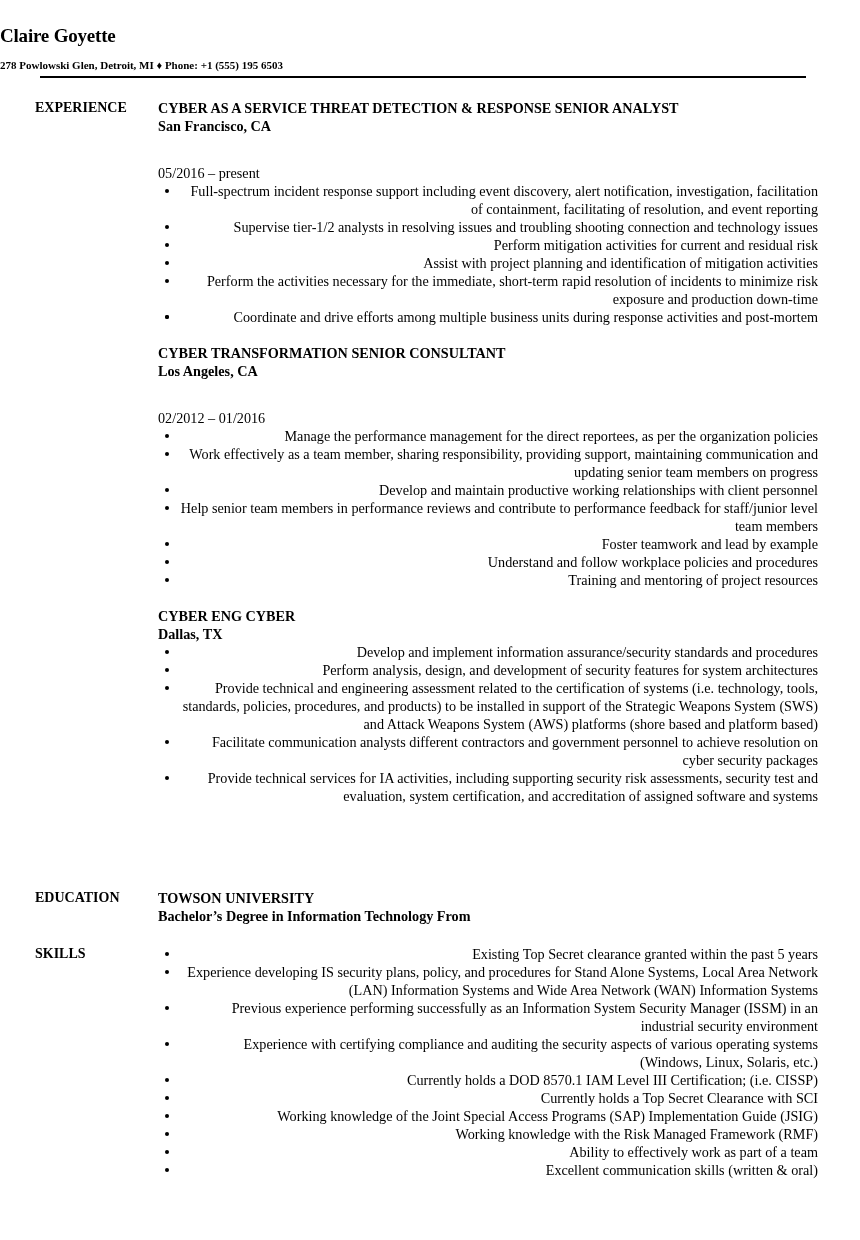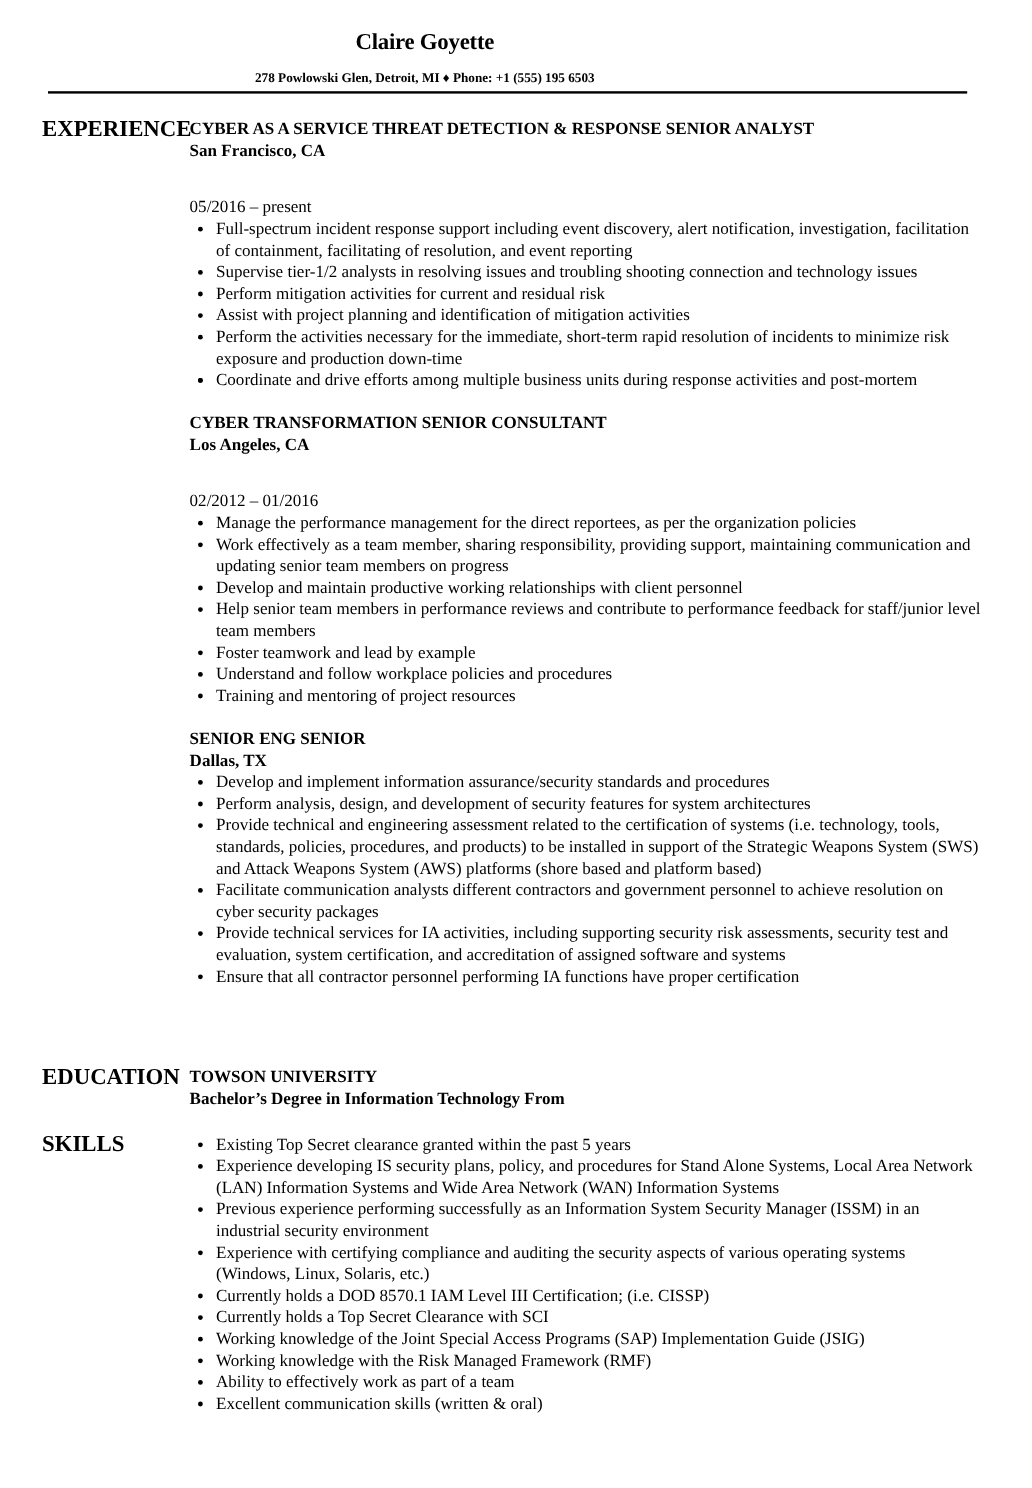--- a/index.html
+++ b/index.html
@@ -15,21 +15,21 @@
       color: #000000;
       font-size: 14.2px;
       line-height: 18px;
       overflow: hidden;
     }
     .header {
       position: absolute;
       top: 24px;
       left: 0;
       width: 708px;
-      text-align: center;
+      text-align: left;
     }
     .name {
       font-size: 19px;
       font-weight: bold;
       line-height: 24px;
       letter-spacing: -0.2px;
     }
     .contact {
       margin-top: 8px;
       font-size: 11px;
@@ -47,21 +47,21 @@
     .section {
       position: absolute;
       left: 0;
       width: 860px;
     }
     .section-label {
       position: absolute;
       left: 35px;
       top: 0;
       font-weight: bold;
-      font-size: 19px;
+      font-size: 14px;
       line-height: 18px;
       text-align: center;
     }
     .section-body {
       position: absolute;
       left: 158px;
       top: 0;
       width: 660px;
     }
     .job {
@@ -81,20 +81,21 @@
     }
     ul.bullets {
       list-style: none;
       margin: 0;
       padding: 0;
     }
     ul.bullets li {
       position: relative;
       padding-left: 22px;
       line-height: 18px;
+      text-align: right;
     }
     ul.bullets li .dot {
       position: absolute;
       left: 7px;
       top: 7px;
       width: 4px;
       height: 4px;
       border-radius: 50%;
       background: #000;
     }
@@ -135,29 +136,28 @@
           <li><span class="dot"></span><span>Manage the performance management for the direct reportees, as per the organization policies</span></li>
           <li><span class="dot"></span><span>Work effectively as a team member, sharing responsibility, providing support, maintaining communication and updating senior team members on progress</span></li>
           <li><span class="dot"></span><span>Develop and maintain productive working relationships with client personnel</span></li>
           <li><span class="dot"></span><span>Help senior team members in performance reviews and contribute to performance feedback for staff/junior level team members</span></li>
           <li><span class="dot"></span><span>Foster teamwork and lead by example</span></li>
           <li><span class="dot"></span><span>Understand and follow workplace policies and procedures</span></li>
           <li><span class="dot"></span><span>Training and mentoring of project resources</span></li>
         </ul>
       </div>
       <div class="job">
-        <div class="job-title">SENIOR ENG SENIOR</div>
+        <div class="job-title">CYBER ENG CYBER</div>
         <div class="job-location">Dallas, TX</div>
         <ul class="bullets">
           <li><span class="dot"></span><span>Develop and implement information assurance/security standards and procedures</span></li>
           <li><span class="dot"></span><span>Perform analysis, design, and development of security features for system architectures</span></li>
           <li><span class="dot"></span><span>Provide technical and engineering assessment related to the certification of systems (i.e. technology, tools, standards, policies, procedures, and products) to be installed in support of the Strategic Weapons System (SWS) and Attack Weapons System (AWS) platforms (shore based and platform based)</span></li>
           <li><span class="dot"></span><span>Facilitate communication analysts different contractors and government personnel to achieve resolution on cyber security packages</span></li>
           <li><span class="dot"></span><span>Provide technical services for IA activities, including supporting security risk assessments, security test and evaluation, system certification, and accreditation of assigned software and systems</span></li>
-          <li><span class="dot"></span><span>Ensure that all contractor personnel performing IA functions have proper certification</span></li>
         </ul>
       </div>
     </div>
 </div>
 
 <div class="section" style="top:889px;">
   <div class="section-label">EDUCATION</div>
   <div class="section-body">
     <div class="edu-school">TOWSON UNIVERSITY</div>
     <div class="edu-degree">Bachelor’s Degree in Information Technology From</div>

